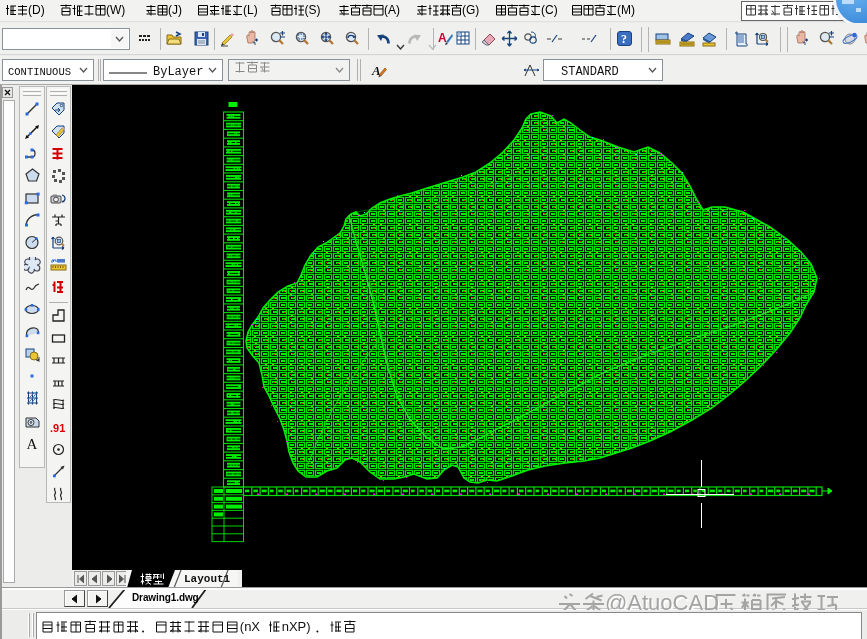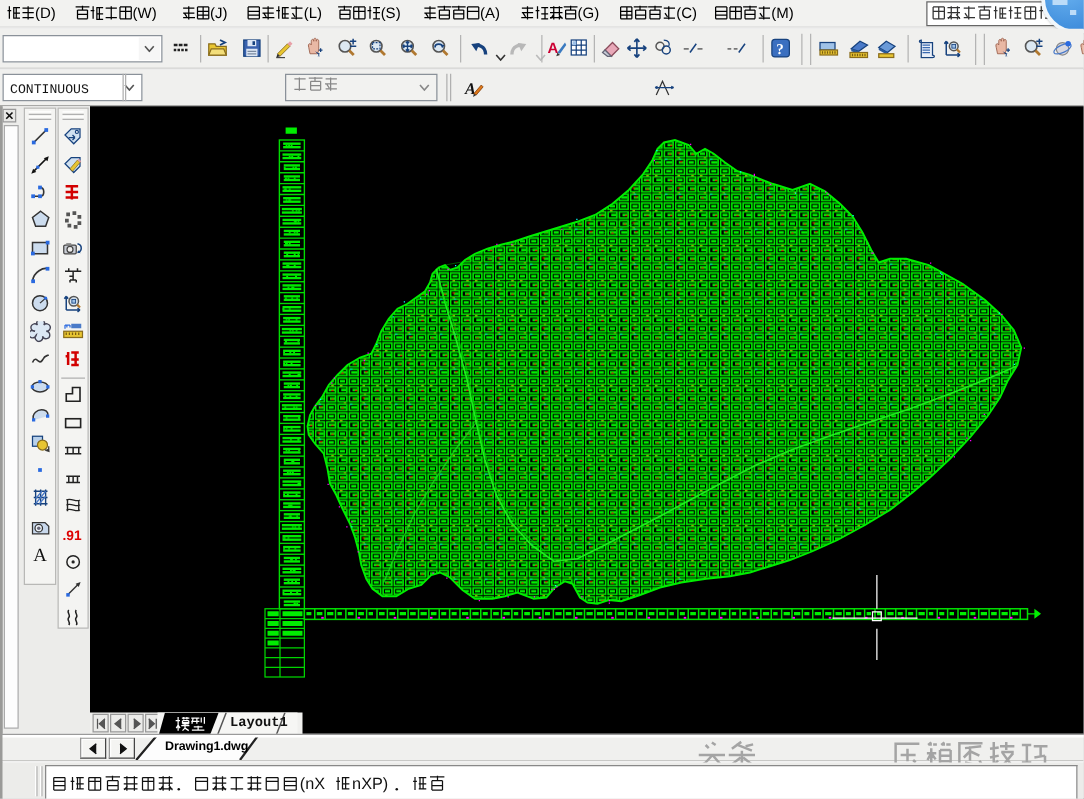--- a/index.html
+++ b/index.html
@@ -245,30 +245,40 @@
     <div class="abs" style="left:368px;top:28px;width:1px;height:22px;background:#b4b4b4"></div>
     <div class="abs" style="left:433px;top:28px;width:1px;height:22px;background:#b4b4b4"></div>
     <div class="abs" style="left:475px;top:28px;width:1px;height:22px;background:#b4b4b4"></div>
     <div class="abs" style="left:610px;top:28px;width:1px;height:22px;background:#b4b4b4"></div>
     <div class="abs" style="left:726px;top:28px;width:1px;height:22px;background:#b4b4b4"></div>
     <div class="abs" style="left:641px;top:27px;width:1px;height:25px;background:#b4b4b4"></div>
     <div class="abs" style="left:648px;top:27px;width:1px;height:25px;background:#b4b4b4"></div>
     <div class="abs" style="left:780px;top:27px;width:1px;height:25px;background:#b4b4b4"></div>
     <div class="abs" style="left:787px;top:27px;width:1px;height:25px;background:#b4b4b4"></div>
     <div class="abs" style="left:0;top:56px;width:867px;height:29px;background:#f0f0ee;border-bottom:1px solid #a8a8a6"></div>
-    <div class="abs combo" style="left:2px;top:59px;width:112px;background:#fff">
+    <div class="abs combo" style="left:2px;top:59px;width:92px;background:#fff">
       <span style="margin-left:5px"><span style="font-family:'Liberation Mono';font-size:10.5px;color:#111">CONTINUOUS</span></span>
       <span class="arr" style="background:#fff">
         <svg width="9" height="6">
           <path d="M1 1 L4.5 5 L8 1" fill="none" stroke="#555" stroke-width="1.3"></path>
         </svg>
       </span>
     </div>
     <div class="abs" style="left:98px;top:59px;width:1px;height:22px;background:#b0b0b0"></div>
     <div class="abs" style="left:100px;top:59px;width:1px;height:22px;background:#b0b0b0"></div>
+    <div class="abs combo" style="left:103px;top:59px;width:120px;background:#fff">
+      <span style="margin-left:5px"><svg width="40" height="4" style="margin-right:4px">
+          <path d="M0 2 H38" stroke="#111" stroke-width="1.2"></path>
+        </svg><span style="font-family:'Liberation Mono';font-size:12px;color:#111">ByLayer</span></span>
+      <span class="arr" style="background:#fff">
+        <svg width="9" height="6">
+          <path d="M1 1 L4.5 5 L8 1" fill="none" stroke="#555" stroke-width="1.3"></path>
+        </svg>
+      </span>
+    </div>
     <div class="abs combo" style="left:228px;top:59px;width:122px;background:#f2f2f0">
       <span style="margin-left:5px"><svg width="39" height="14" style="overflow:visible">
           <path d="M1.5 2L10.5 2M1.5 10.5L10.5 10.5M5.5 1L5.5 11.5" stroke="#888" stroke-width="1" fill="none"></path>
           <path d="M13 1.5L24 1.5M18 0.5L18 3.5M14.5 4L22.5 4M14.5 11L22.5 11M14.5 4L14.5 11M22.5 4L22.5 11M14.5 7.5L22.5 7.5" stroke="#888" stroke-width="1" fill="none"></path>
           <path d="M26.5 2L35.5 2M26 6L35.5 6M26.5 10L35.5 10M30.5 1L30.5 11.5M27.5 6.5L29.5 9.5" stroke="#888" stroke-width="1" fill="none"></path>
         </svg></span>
       <span class="arr" style="background:#f2f2f0">
         <svg width="9" height="6">
           <path d="M1 1 L4.5 5 L8 1" fill="none" stroke="#888" stroke-width="1.3"></path>
         </svg>
@@ -281,20 +291,28 @@
         <text x="1" y="13" font-size="13" font-style="italic" font-weight="bold" fill="#111" font-family="Liberation Serif">A</text>
         <path d="M8 13 L14 6 L15.5 7.5 L10 14 Z" fill="#e07818" stroke="#7a3a08" stroke-width="0.6"></path>
         <path d="M8 13 L7.5 15.5 L10 14 Z" fill="#333"></path>
       </svg>
     </div>
     <div class="abs" style="left:519px;top:60px;width:24px;height:21px;display:flex;align-items:center;justify-content:center">
       <svg width="17" height="17" viewBox="0 0 17 17">
         <path d="M2 14 L7 3 L12 14" fill="none" stroke="#333"></path>
         <path d="M1 8 H16 M1 8 L3 7 M1 8 L3 9 M16 8 L14 7 M16 8 L14 9" stroke="#17427e"></path>
       </svg>
+    </div>
+    <div class="abs combo" style="left:543px;top:59px;width:120px;background:#fff">
+      <span style="margin-left:5px"><span style="font-family:'Liberation Mono';font-size:12px;color:#111;margin-left:12px">STANDARD</span></span>
+      <span class="arr" style="background:#fff">
+        <svg width="9" height="6">
+          <path d="M1 1 L4.5 5 L8 1" fill="none" stroke="#555" stroke-width="1.3"></path>
+        </svg>
+      </span>
     </div>
     <div class="abs" style="left:0;top:85px;width:72px;height:503px;background:#ececea"></div>
     <div class="abs" style="left:0;top:85px;width:2px;height:554px;background:#9a9a98"></div>
     <div class="abs" style="left:2px;top:87px;width:11px;height:11px;background:#e8e8e6;border:1px solid #999;display:flex;align-items:center;justify-content:center">
       <svg width="7" height="7">
         <path d="M1 1 L6 6 M6 1 L1 6" stroke="#111" stroke-width="1.3"></path>
       </svg>
     </div>
     <div class="abs" style="left:3px;top:100px;width:12px;height:483px;background:#fdfdfd;border:1px solid #aaa"></div>
     <div class="abs" style="left:19px;top:86px;width:26px;height:382px;background:#f4f4f2;border:1px solid #b8b8b6"></div>
@@ -1137,20 +1155,21 @@
     <div class="abs" style="left:108px;top:589px;width:100px;height:19px"><svg width="100" height="19">
         <path d="M17 0 L1 19 M98 0 L84 19" stroke="#222" stroke-width="1.8" fill="none"></path>
       </svg></div>
     <div class="abs" style="left:132px;top:592px;font-size:10px;letter-spacing:-0.1px;font-weight:bold;color:#000">Drawing1.dwg</div>
     <div class="abs" style="left:0;top:608px;width:867px;height:2px;background:#fff;border-top:1px solid #c8c8c6"></div>
     <div class="abs" style="left:0;top:587px;width:867px;height:3px;background:#fff;border-top:1px solid #9a9a9a"></div>
     <div class="abs" style="left:558px;top:592px"><svg width="49" height="27" style="overflow:visible">
         <path d="M6.5 4L9 6.5M11.5 2L14.5 4M1 12L22 12M12 12L6.5 18M6.5 18L2.5 20.5M12 12L18 19M16.5 20L19.5 22" stroke="#a4a4a4" stroke-width="2" fill="none"></path>
         <path d="M35 1.5L27.5 7M31 3.5L43.5 8.5M38.5 5L44.5 3.5M25 12L46 12M35.5 8.5L35.5 22M34.5 14L27.5 19.5M36.5 14L43.5 19.5" stroke="#a4a4a4" stroke-width="2" fill="none"></path>
       </svg></div>
+    <div class="abs" style="left:605px;top:590px;font-size:22px;color:#a4a4a4;text-shadow:1.5px 1.5px 0 #fff">@AtuoCAD</div>
     <div class="abs" style="left:714px;top:592px"><svg width="129" height="27" style="overflow:visible">
         <path d="M1.5 3L21.5 3M2.5 3L2.5 21M2.5 21L22 21M12 7L12 17M6.5 12L18.5 12M16.5 16L18.5 18" stroke="#a4a4a4" stroke-width="2" fill="none"></path>
         <path d="M28.5 4L31 2M30.5 2L30.5 4.5M32.5 3.5L35.5 3.5M39 4L41.5 2M41 2L41 4.5M43 3.5L46.5 3.5M31 6.5L31 22M27.5 10.5L35 10.5M31 10.5L28 16M31 10.5L34.5 15.5M38 8L46.5 8M38 8L38 21.5M46.5 8L46.5 21.5M38 12.5L46.5 12.5M38 17L46.5 17M38 21.5L46.5 21.5" stroke="#a4a4a4" stroke-width="2" fill="none"></path>
         <path d="M52.5 2.5L72 2.5M53.5 2.5L53.5 21M58 6.5L71 5M62 5L62 16.5M62 9L57 14M62 9L69.5 12.5M58 18L71 21M69.5 16.5L71 18.5" stroke="#a4a4a4" stroke-width="2" fill="none"></path>
         <path d="M81 1.5L81 19.5M78 7L85 6M78 14L85 12.5M81 19.5L84.5 16.5M91 1.5L91 8M86 5L97.5 5M87 9.5L97 9.5M87.5 9.5L96.5 22M96.5 10.5L87 22" stroke="#a4a4a4" stroke-width="2" fill="none"></path>
         <path d="M103.5 4L111 4M107.5 4L107.5 18M103.5 18L111 18M113 5L124 5M118.5 5L118.5 12.5M113.5 14L122 12.5M122 12.5L122 19.5M122 19.5L120 21" stroke="#a4a4a4" stroke-width="2" fill="none"></path>
       </svg></div>
     <div class="abs" style="left:0;top:610px;width:867px;height:29px;background:#ececea"></div>
     <div class="abs" style="left:28px;top:613px;width:2px;height:24px;border-left:1px solid #fff;border-right:1px solid #aaa"></div>
     <div class="abs" style="left:32px;top:613px;width:2px;height:24px;border-left:1px solid #fff;border-right:1px solid #aaa"></div>

